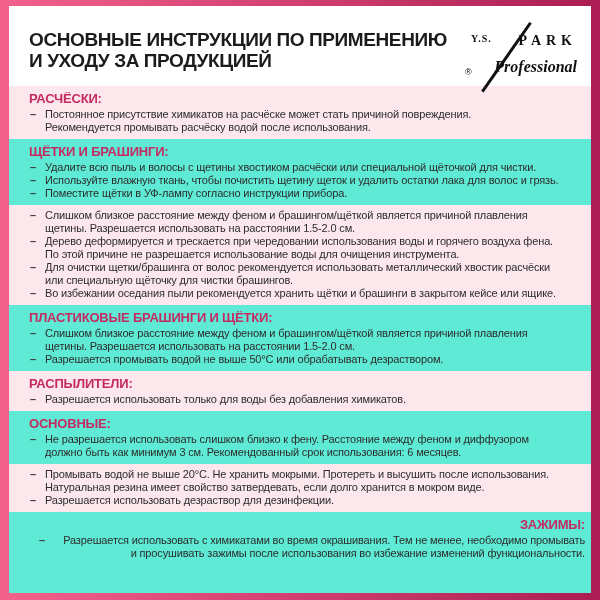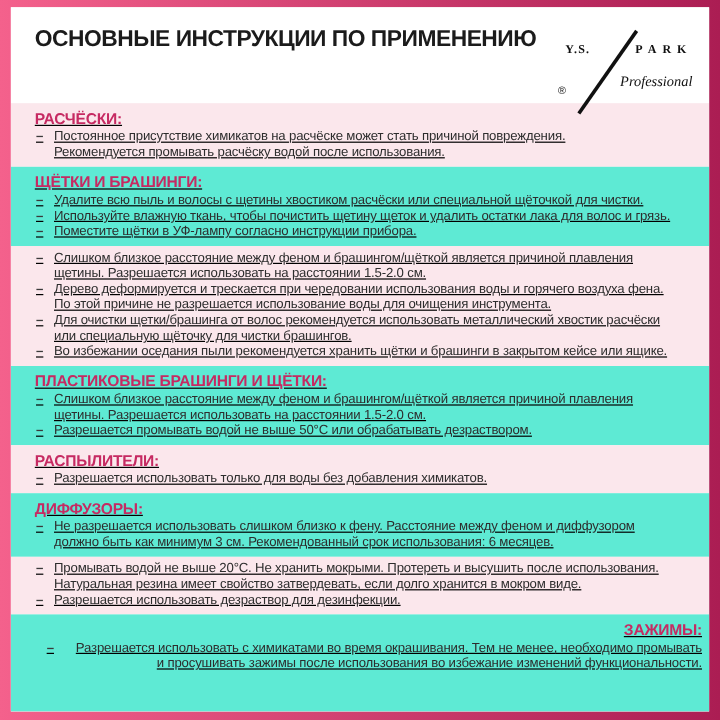--- a/index.html
+++ b/index.html
@@ -8,46 +8,46 @@
     position:relative;width:600px;height:600px;
     background:linear-gradient(90deg,#f4618c 0%,#d9427326 0%,#f4618c 0%,#ab1d53 100%);
     overflow:hidden;
   }
   .inner{
     position:absolute;top:6px;left:9px;right:9px;bottom:7px;
     background:#ffffff;display:flex;flex-direction:column;overflow:hidden;
   }
   .header{
     background:#ffffff;display:flex;justify-content:space-between;
-    align-items:flex-start;padding:16px 14px 8px 20px;height:56px;flex:0 0 auto;
+    align-items:center;padding:16px 14px 8px 20px;height:56px;flex:0 0 auto;
   }
   .title{
     font-size:19px;font-weight:800;line-height:1.12;color:#1b1b1b;
     letter-spacing:-0.4px;
   }
   .logo{position:relative;width:112px;height:60px;margin-top:2px;flex:0 0 auto;}
   .logo-ys{
     position:absolute;left:6px;top:12px;font-family:"Liberation Serif",serif;
     font-weight:700;font-size:10px;color:#111;letter-spacing:1px;
   }
   .logo-park{
     position:absolute;right:0;top:12px;font-family:"Liberation Serif",serif;
-    font-weight:700;font-size:10px;color:#111;letter-spacing:5px;
+    font-weight:700;font-size:14px;color:#111;letter-spacing:5px;
   }
   .logo-slash{
     position:absolute;left:40px;top:-6px;width:2.5px;height:84px;
     background:#111;transform:rotate(35deg);transform-origin:center;
   }
   .logo-prof{
     position:absolute;right:0;top:37px;font-family:"Liberation Serif",serif;
-    font-style:italic;font-weight:400;font-size:12px;color:#111;
+    font-style:italic;font-weight:700;font-size:16px;color:#111;
   }
   .logo-reg{position:absolute;left:0;top:46px;font-size:9px;color:#111;}
   .sections{display:flex;flex-direction:column;flex:1 1 auto;}
-  .section{padding:4px 6px 5px 20px;flex:0 0 auto;text-decoration:underline;}
+  .section{padding:4px 6px 5px 20px;flex:0 0 auto;}
   .section.tone-pink{background:#fbe7ec;}
   .section.tone-white{background:#5eead4;}
   .section.last{flex:1 1 auto;text-align:right;}
   .sec-heading{
     font-size:13px;font-weight:800;color:#c62a62;letter-spacing:-0.2px;
     line-height:15px;margin:1px 0 2px 0;
   }
   .bullet{display:flex;align-items:flex-start;}
   .dash{
     flex:0 0 15px;font-size:11px;line-height:13px;color:#3a3a3a;
@@ -60,20 +60,21 @@
 </style>
 </head>
 <body>
 
 <div class="page">
   <div class="inner">
 
     <div class="header">
       <div class="title">
         <div>ОСНОВНЫЕ ИНСТРУКЦИИ ПО ПРИМЕНЕНИЮ</div>
+        <div>И УХОДУ ЗА ПРОДУКЦИЕЙ</div>
       </div>
       <div class="logo">
         <span class="logo-slash"></span>
         <span class="logo-ys">Y.S.</span>
         <span class="logo-park">PARK</span>
         <span class="logo-prof">Professional</span>
         <span class="logo-reg">®</span>
       </div>
     </div>
 
@@ -141,21 +142,21 @@
 
       <div class="section tone-pink">
         <div class="sec-heading">РАСПЫЛИТЕЛИ:</div>
         <div class="bullet">
           <span class="dash">–</span>
           <span class="btext">Разрешается использовать только для воды без добавления химикатов.</span>
         </div>
       </div>
 
       <div class="section tone-white">
-        <div class="sec-heading">ДИФФУЗОРЫ:</div>
+        <div class="sec-heading">ОСНОВНЫЕ:</div>
         <div class="bullet">
           <span class="dash">–</span>
           <span class="btext">Не разрешается использовать слишком близко к фену. Расстояние между феном и диффузором
 должно быть как минимум 3 см. Рекомендованный срок использования: 6 месяцев.</span>
         </div>
       </div>
 
       <div class="section tone-pink">
         <div class="bullet">
           <span class="dash">–</span>

